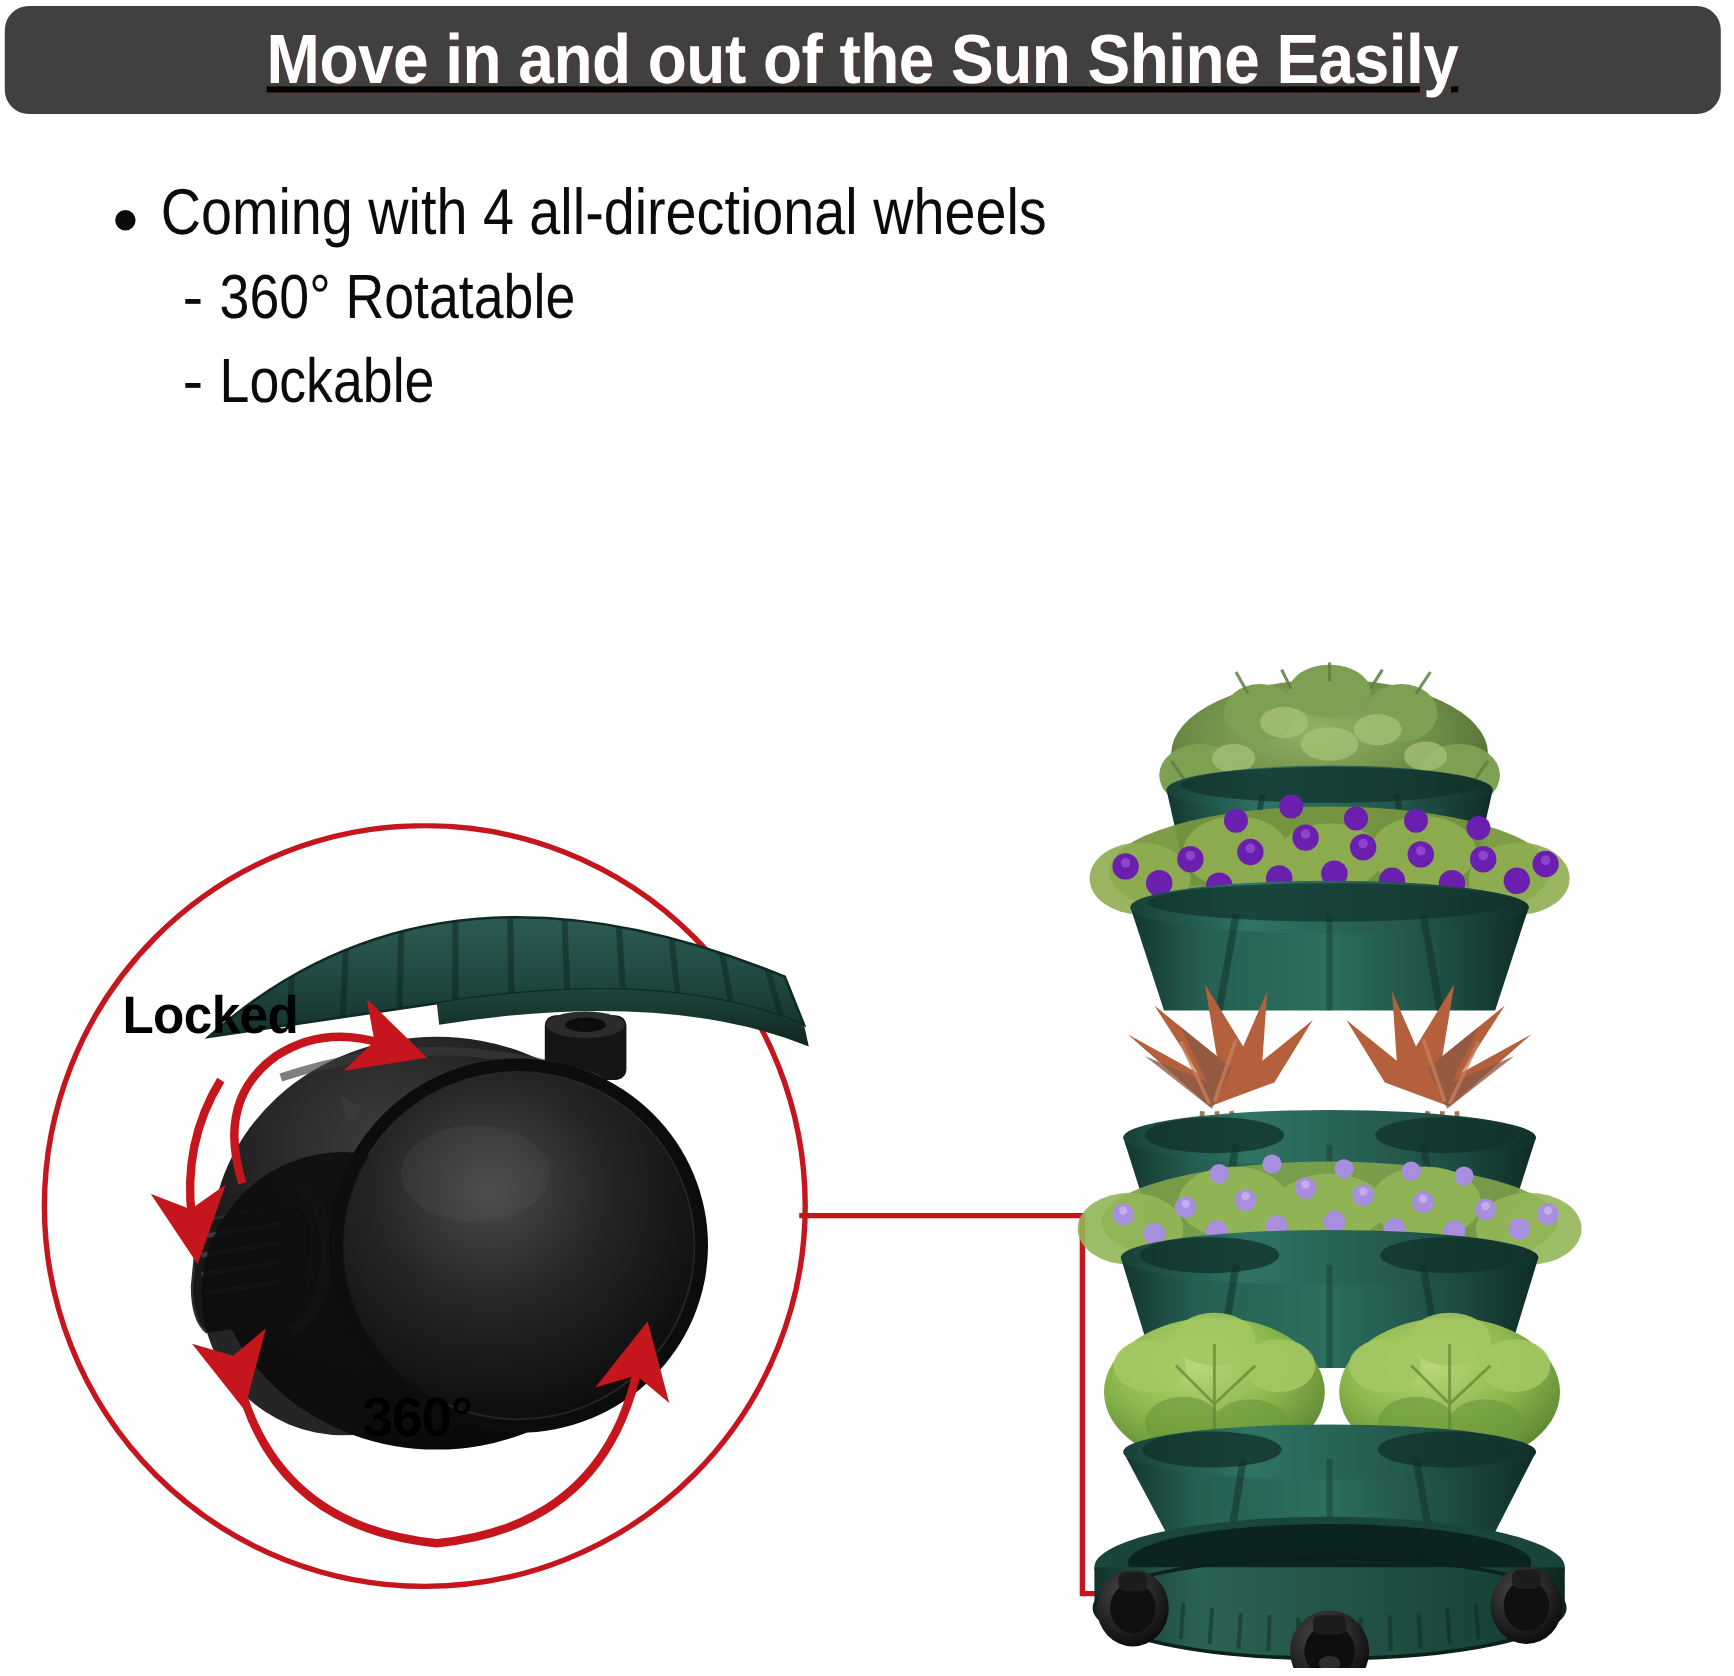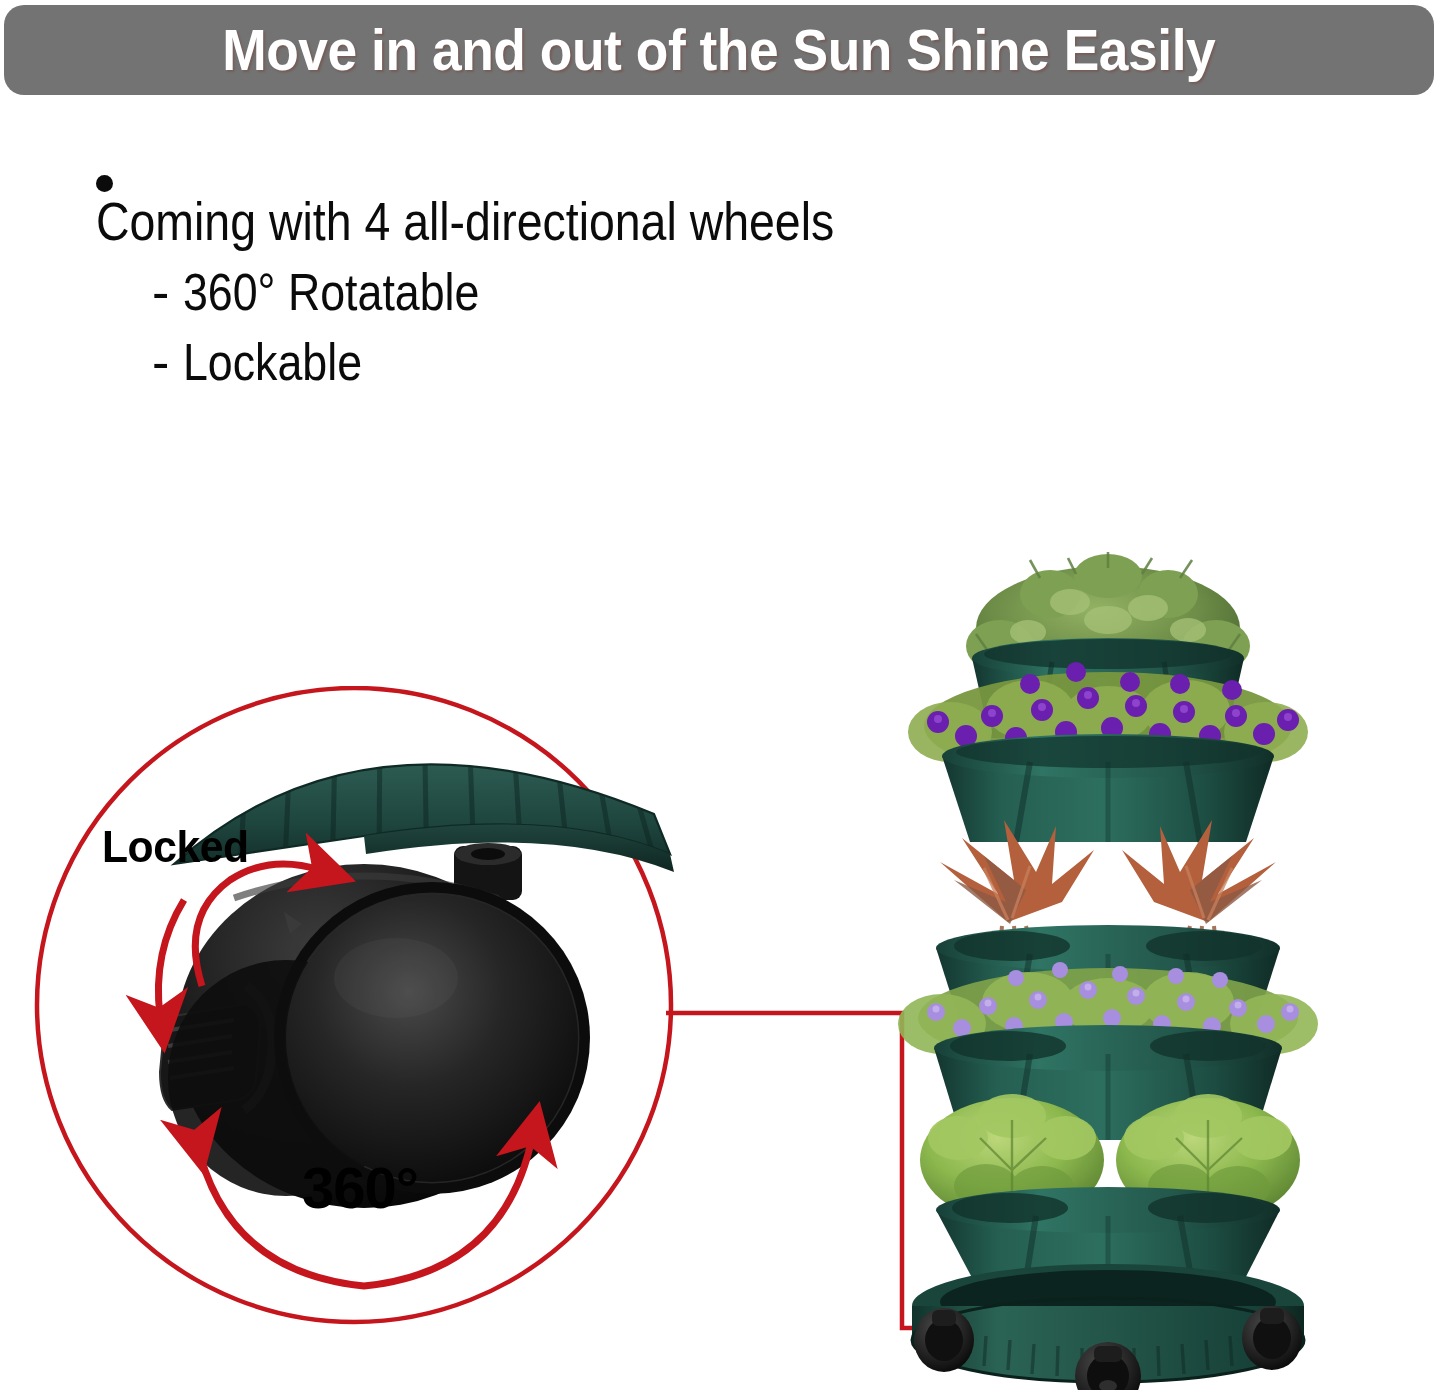--- a/index.html
+++ b/index.html
@@ -5,60 +5,61 @@
   html,body{margin:0;padding:0;}
   body{
     width:1445px;height:1397px;position:relative;overflow:hidden;
     background:#ffffff;
     font-family:"Liberation Sans","DejaVu Sans",sans-serif;
   }
 
   
   #banner{
     position:absolute;left:4px;top:5px;width:1430px;height:90px;
-    background:#737373;border-radius:20px;
+    background:#404040;border-radius:20px;
     display:flex;align-items:center;justify-content:center;
     box-sizing:border-box;
+    text-decoration:underline;
   }
   #banner-title{
     color:#ffffff;font-weight:bold;font-size:58px;line-height:1;
     letter-spacing:-0.5px;white-space:nowrap;
     transform:scaleX(0.92);transform-origin:center;
     text-shadow:2px 2px 2px rgba(120,50,35,0.32);
   }
 
   
   #features{position:absolute;left:96px;top:148px;width:1340px;}
   .feat{
     display:flex;align-items:flex-start;
     color:#0b0b0b;font-size:54px;line-height:1.08;font-weight:normal;
     white-space:nowrap;
   }
   .feat .txt{transform:scaleX(0.86);transform-origin:left center;display:inline-block;}
-  .feat.lvl1{margin-bottom:14px;flex-direction:column;}
+  .feat.lvl1{margin-bottom:14px;}
   .feat.lvl2{margin-left:56px;margin-bottom:14px;font-size:52px;}
   .bullet-dot{
     flex:none;width:17px;height:17px;border-radius:50%;
     background:#0b0b0b;margin-top:27px;margin-right:21px;
   }
   .bullet-dash{
     flex:none;margin-right:14px;font-size:52px;line-height:1.08;
   }
 
   
   #detail{position:absolute;left:34px;top:686px;width:644px;height:640px;}
   #detail svg{position:absolute;left:0;top:0;}
   #label-locked{
     position:absolute;left:68px;top:136px;
     font-size:44px;font-weight:bold;color:#000;letter-spacing:-0.5px;
     transform:scaleX(0.97);transform-origin:left center;
   }
   #label-360{
     position:absolute;left:268px;top:468px;
-    font-size:58px;font-weight:bold;color:#000;letter-spacing:-1px;
+    font-size:46px;font-weight:bold;color:#000;letter-spacing:-1px;
   }
 
   
   #connector{position:absolute;left:660px;top:980px;width:320px;height:380px;}
 
   
   #tower{position:absolute;left:880px;top:550px;width:470px;height:840px;}
   #tower svg{display:block;}
 </style>
 </head>

